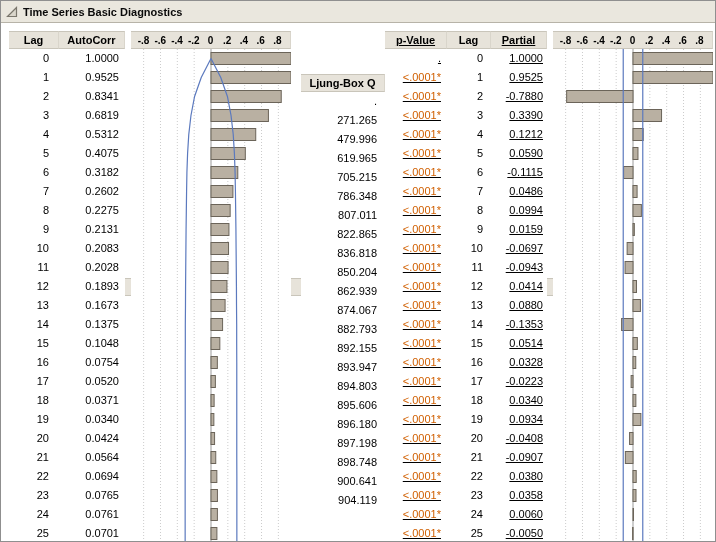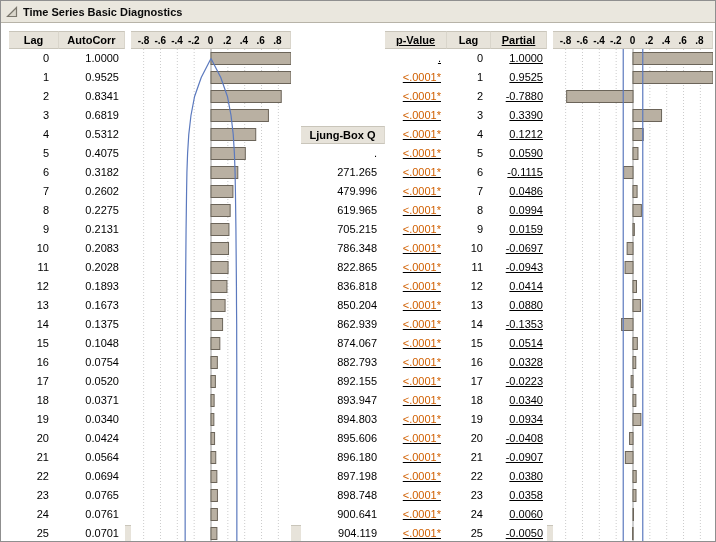--- a/index.html
+++ b/index.html
@@ -7,21 +7,21 @@
   .window {
     width: 716px; height: 542px; background: #fff;
     border: 1px solid #8f8f8f; overflow: hidden;
   }
   .titlebar {
     height: 22px; background: var(--title-bg, #eae7de);
     border-bottom: 1px solid #b7b3a8;
     display: flex; align-items: center; gap: 5px; padding: 0 5px; cursor: default;
   }
   .title { font-size: 11px; font-weight: bold; color: #0a0a0a; }
-  .table { display: flex; align-items: flex-end; padding: 8px 0 0 8px; }
+  .table { display: flex; align-items: center; padding: 8px 0 0 8px; }
   .col { display: flex; flex-direction: column; }
   .hdr {
     height: 18px; line-height: 16px; width: 100%;
     background: var(--hdr-bg, #e7e3da);
     border-top: 1px solid #c9c5ba; border-bottom: 1px solid #c9c5ba;
     border-right: 1px solid #d9d5cb;
     font-weight: bold; font-size: 11px; text-align: center; color: #000;
     white-space: nowrap; overflow: hidden;
   }
   .col-spacer .hdr { border-right: none; }
@@ -186,20 +186,21 @@
 
     <div class="col col-ljung">
       <div class="hdr">Ljung-Box Q</div>
       <div class="cells">
           <div class="cell">.</div>
           <div class="cell">271.265</div>
           <div class="cell">479.996</div>
           <div class="cell">619.965</div>
           <div class="cell">705.215</div>
           <div class="cell">786.348</div>
+          <div class="cell">807.011</div>
           <div class="cell">822.865</div>
           <div class="cell">836.818</div>
           <div class="cell">850.204</div>
           <div class="cell">862.939</div>
           <div class="cell">874.067</div>
           <div class="cell">882.793</div>
           <div class="cell">892.155</div>
           <div class="cell">893.947</div>
           <div class="cell">894.803</div>
           <div class="cell">895.606</div>

